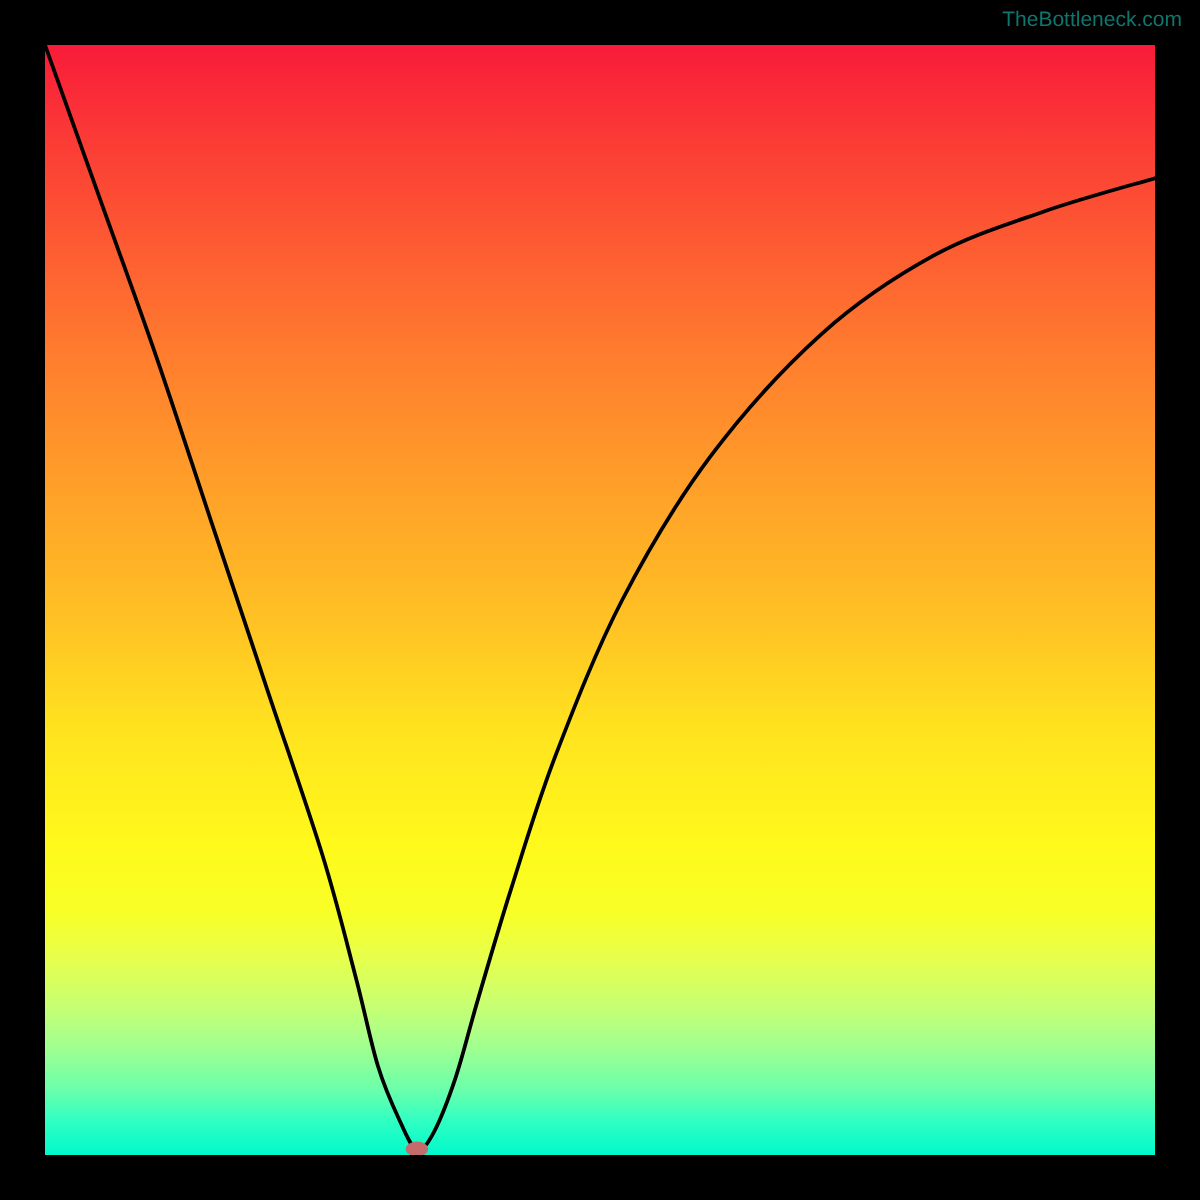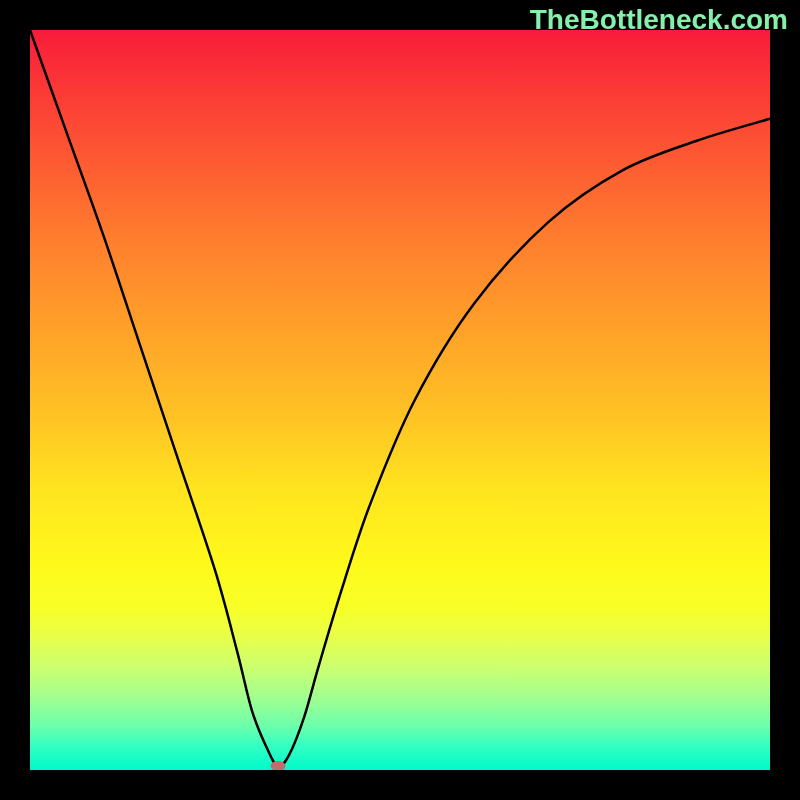--- a/index.html
+++ b/index.html
@@ -8,23 +8,23 @@
     width: 800px;
     height: 800px;
     background: #000;
     position: relative;
     font-family: Arial, sans-serif;
   }
   .watermark {
     position: absolute;
     top: 4px;
     right: 12px;
-    color: #86efac;
-    font-size: 28px;
-    font-weight: 700;
+    color: #0f766e;
+    font-size: 14px;
+    font-weight: 400;
     z-index: 10;
   }
   .plot-area {
     position: absolute;
     left: 30px;
     top: 30px;
     width: 740px;
     height: 740px;
     overflow: hidden;
   }

